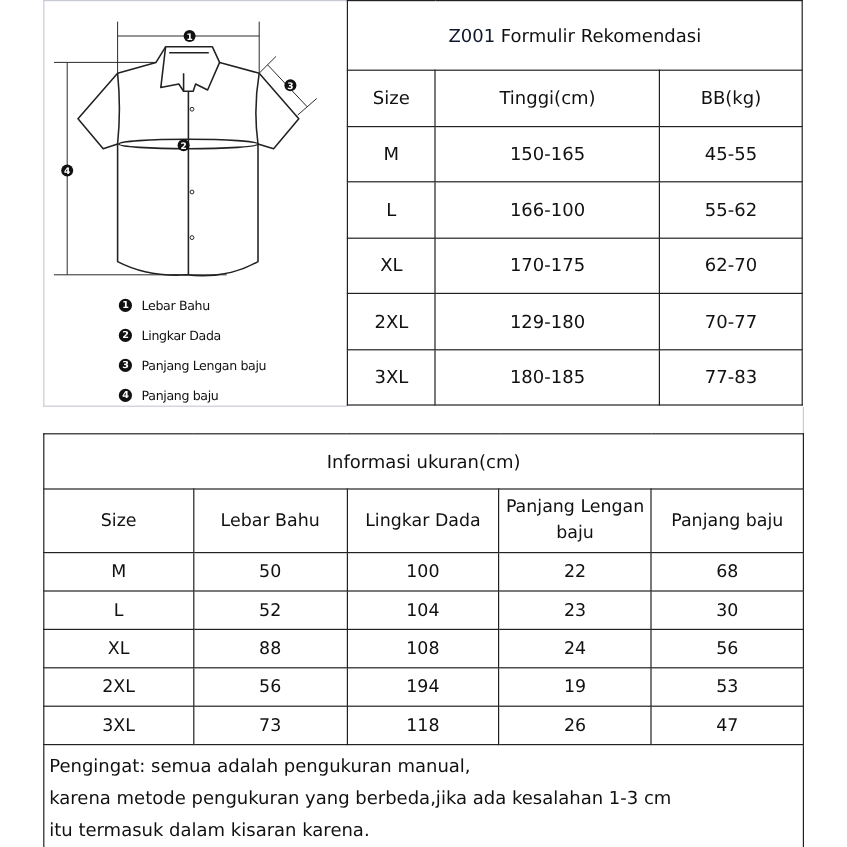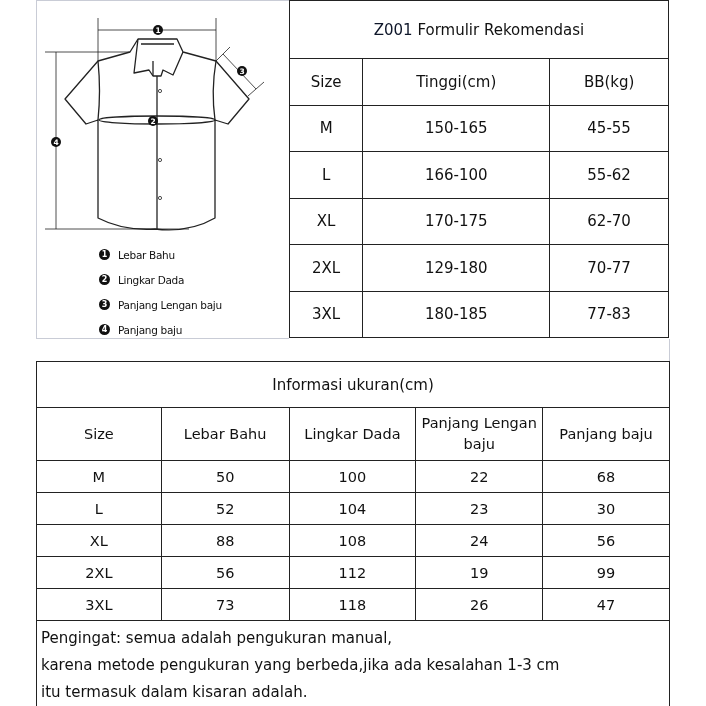--- a/index.html
+++ b/index.html
@@ -182,32 +182,32 @@
   <tr class="info-row">
     <td>XL</td>
     <td>88</td>
     <td>108</td>
     <td>24</td>
     <td>56</td>
   </tr>
   <tr class="info-row">
     <td>2XL</td>
     <td>56</td>
-    <td>112</td>
+    <td>194</td>
     <td>19</td>
-    <td>99</td>
+    <td>53</td>
   </tr>
   <tr class="info-row">
     <td>3XL</td>
     <td>73</td>
     <td>118</td>
     <td>26</td>
     <td>47</td>
   </tr>
   <tr>
     <td colspan="5" class="note-cell">
       <span class="note-line">Pengingat: semua adalah pengukuran manual,</span>
       <span class="note-line">karena metode pengukuran yang berbeda,jika ada kesalahan 1-3 cm</span>
-      <span class="note-line">itu termasuk dalam kisaran adalah.</span>
+      <span class="note-line">itu termasuk dalam kisaran karena.</span>
     </td>
   </tr>
 </tbody>
   </table>
 
 </body></html>

